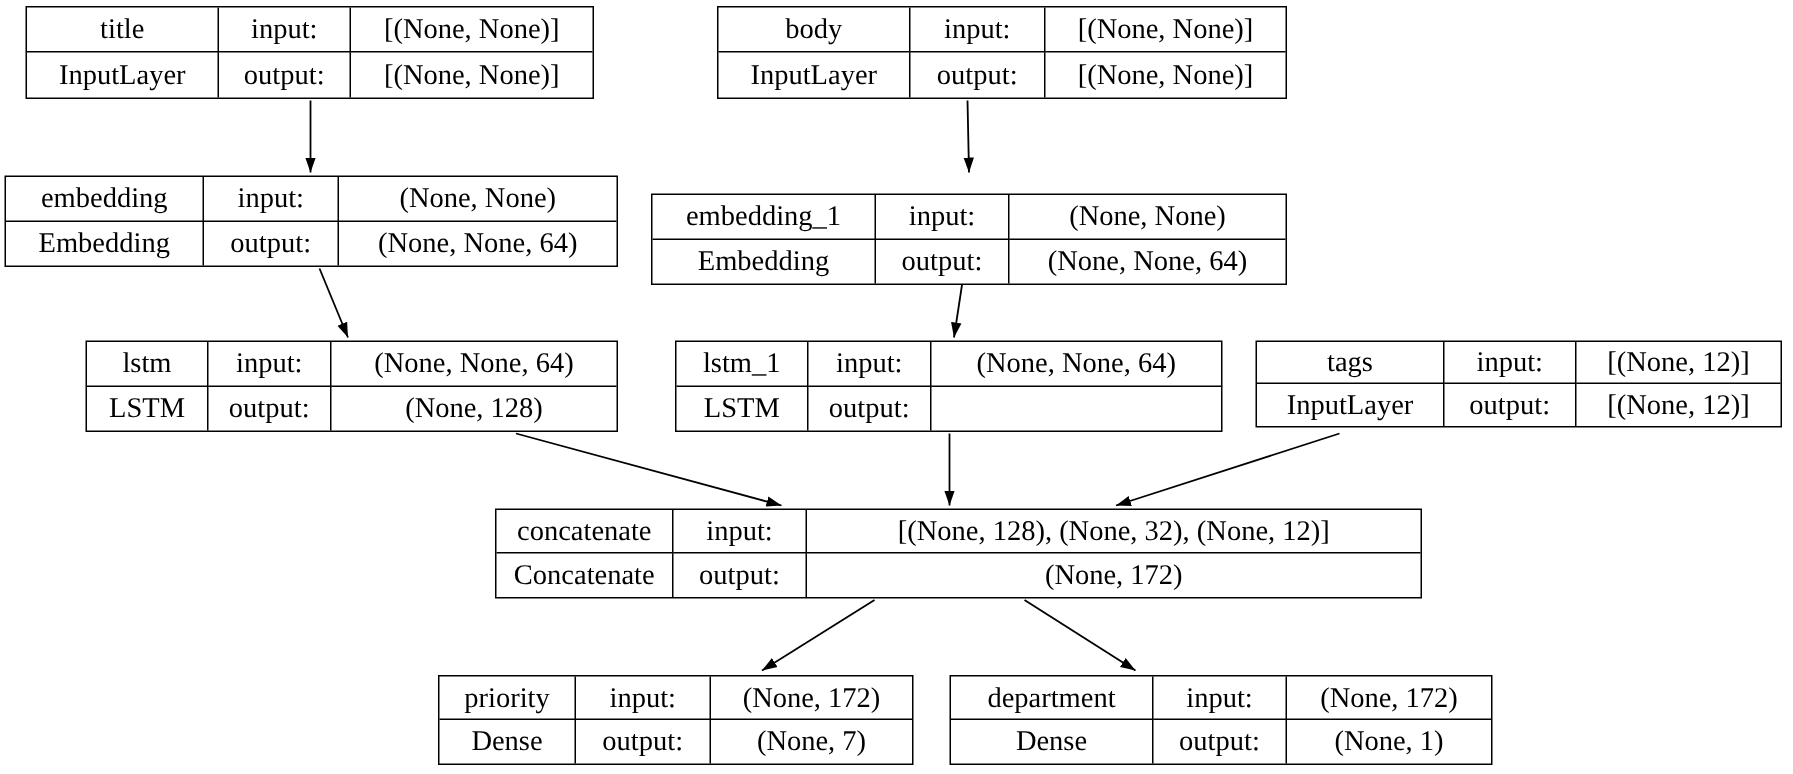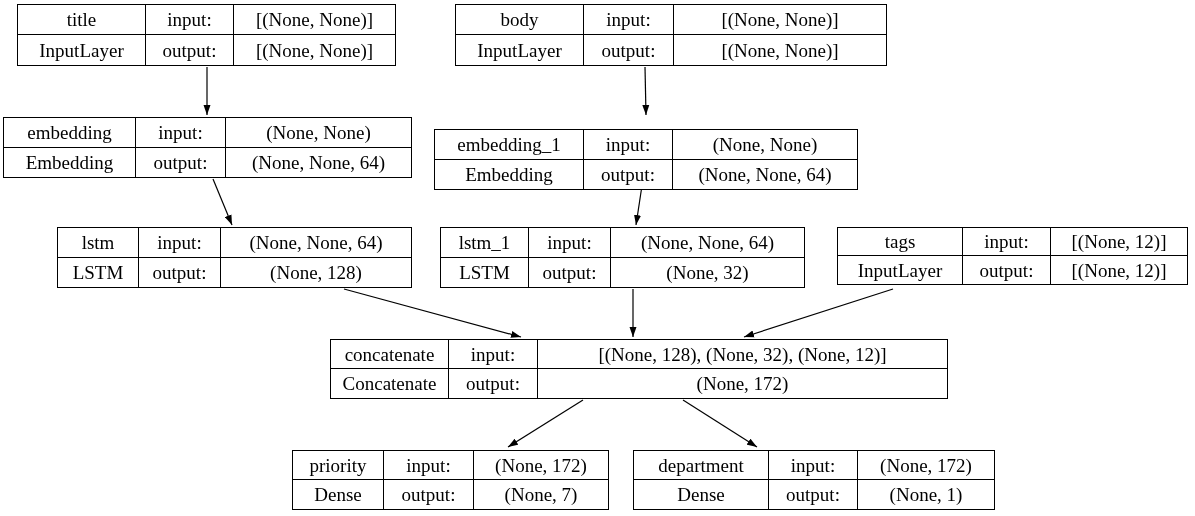--- a/index.html
+++ b/index.html
@@ -68,21 +68,21 @@
     <div class="grid" style="grid-template-columns:128px 88px auto">
       <div class="c br bb">title</div>
       <div class="c br bb">input:</div>
       <div class="c bb">[(None, None)]</div>
       <div class="c br">InputLayer</div>
       <div class="c br">output:</div>
       <div class="c">[(None, None)]</div>
     </div>
   </div>
 
-  <div class="node" style="left:455px;top:4px;width:432px;height:62px">
+  <div class="node" style="left:478px;top:4px;width:380px;height:62px">
     <div class="grid" style="grid-template-columns:128px 90px auto">
       <div class="c br bb">body</div>
       <div class="c br bb">input:</div>
       <div class="c bb">[(None, None)]</div>
       <div class="c br">InputLayer</div>
       <div class="c br">output:</div>
       <div class="c">[(None, None)]</div>
     </div>
   </div>
 
@@ -112,28 +112,27 @@
     <div class="grid" style="grid-template-columns:81px 82px auto">
       <div class="c br bb">lstm</div>
       <div class="c br bb">input:</div>
       <div class="c bb">(None, None, 64)</div>
       <div class="c br">LSTM</div>
       <div class="c br">output:</div>
       <div class="c">(None, 128)</div>
     </div>
   </div>
 
-  <div class="node" style="left:440px;top:227px;width:365px;height:61px">
+  <div class="node" style="left:450px;top:227px;width:365px;height:61px">
     <div class="grid" style="grid-template-columns:88px 82px auto">
       <div class="c br bb">lstm_1</div>
       <div class="c br bb">input:</div>
       <div class="c bb">(None, None, 64)</div>
       <div class="c br">LSTM</div>
       <div class="c br">output:</div>
-      <div class="c">(None, 32)</div>
     </div>
   </div>
 
   <div class="node" style="left:837px;top:227px;width:351px;height:58px">
     <div class="grid" style="grid-template-columns:125px 88px auto">
       <div class="c br bb">tags</div>
       <div class="c br bb">input:</div>
       <div class="c bb">[(None, 12)]</div>
       <div class="c br">InputLayer</div>
       <div class="c br">output:</div>

